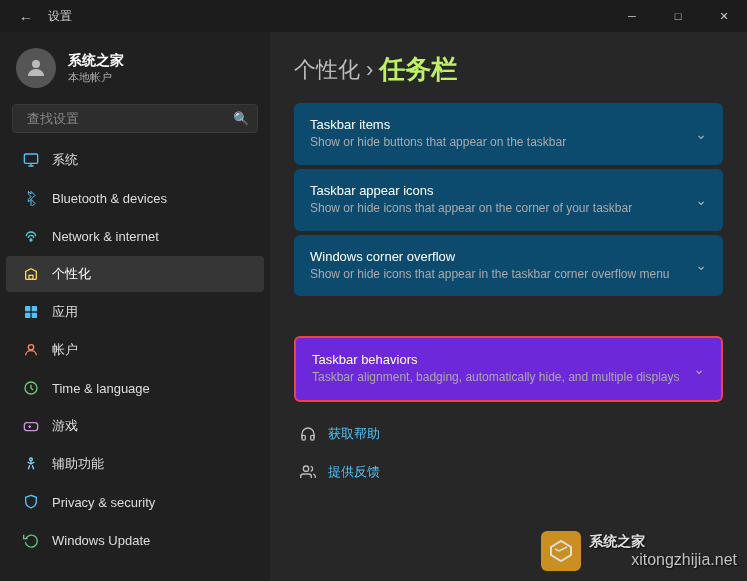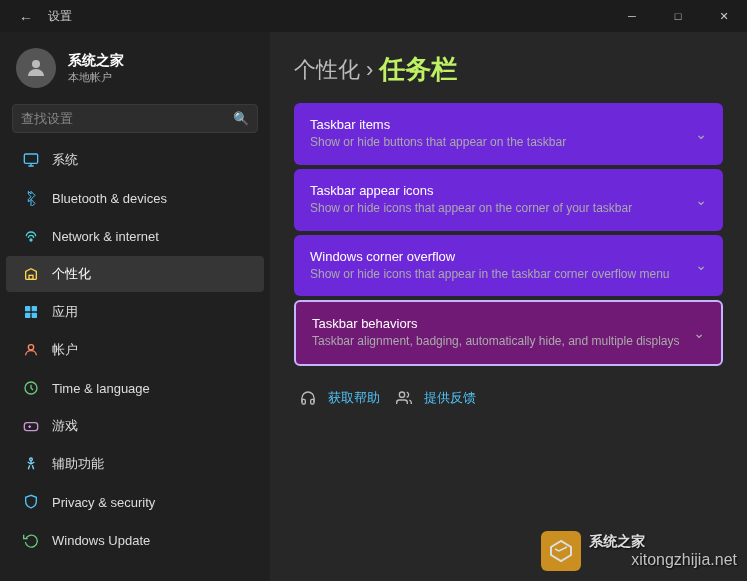--- a/index.html
+++ b/index.html
@@ -93,21 +93,21 @@
     }
 
     .search-box {
       margin: 4px 12px 8px 12px;
       position: relative;
       display: flex;
       align-items: center;
     }
     .search-input {
       width: 100%;
-      padding: 6px 32px 6px 8px;
+      padding: 6px 32px 6px 14px;
       background: #2d2d2d;
       border: 1px solid #3a3a3a;
       border-radius: 4px;
       color: #ccc;
       font-size: 13px;
       outline: none;
     }
     .search-input::placeholder { color: #888; }
     .search-icon-btn {
       position: absolute;
@@ -179,31 +179,32 @@
       color: #bef264;
     }
 
     .settings-list {
       display: flex;
       flex-direction: column;
       gap: 4px;
     }
 
     .setting-item {
-      background: #6d28d9;
+      background: #0c4a6e;
       border-radius: 6px;
       padding: 14px 16px;
       display: flex;
       align-items: center;
       justify-content: space-between;
       cursor: pointer;
     }
     .setting-item.highlighted {
-      border: 2px solid #c4b5fd;
-      background: #701a75;
+      border: 2px solid #ef4444;
+      background: #6d28d9;
+      margin-top: 36px;
     }
     .setting-item-text { flex: 1; }
     .setting-item-title {
       font-size: 13px;
       font-weight: 500;
       color: #fff;
       margin-bottom: 2px;
     }
     .setting-item-desc {
       font-size: 12px;
@@ -212,21 +213,21 @@
     }
     .chevron {
       color: #aaa;
       font-size: 14px;
       margin-left: 12px;
     }
 
     .help-links {
       margin-top: 16px;
       display: flex;
-      flex-direction: row;
+      flex-direction: column;
       gap: 6px;
     }
     .help-link {
       display: flex;
       align-items: center;
       gap: 10px;
       padding: 6px 4px;
       cursor: pointer;
       color: #4fc3f7;
       font-size: 13px;

